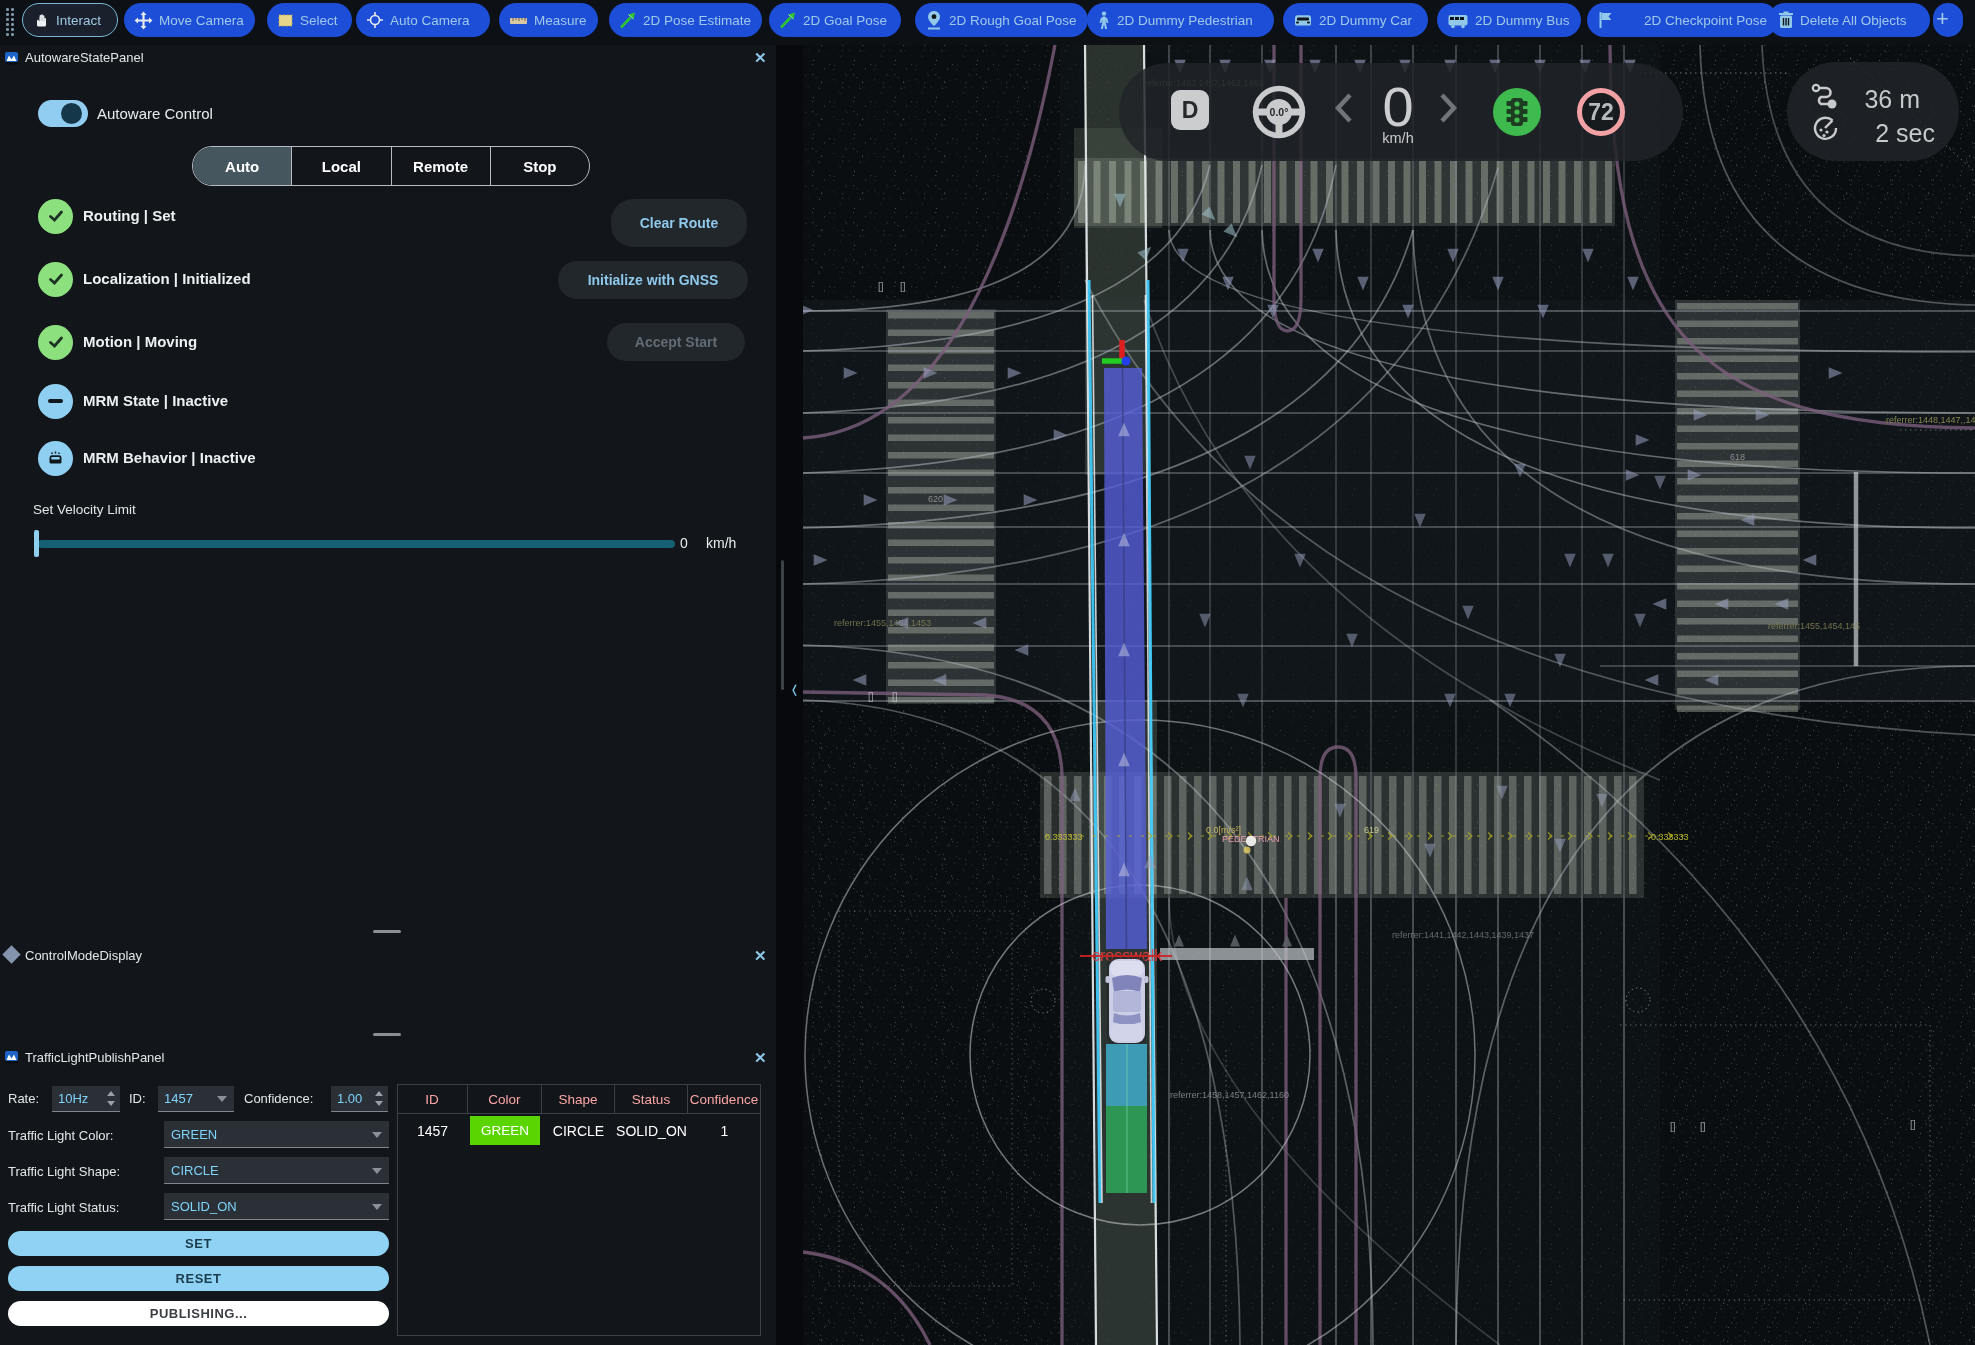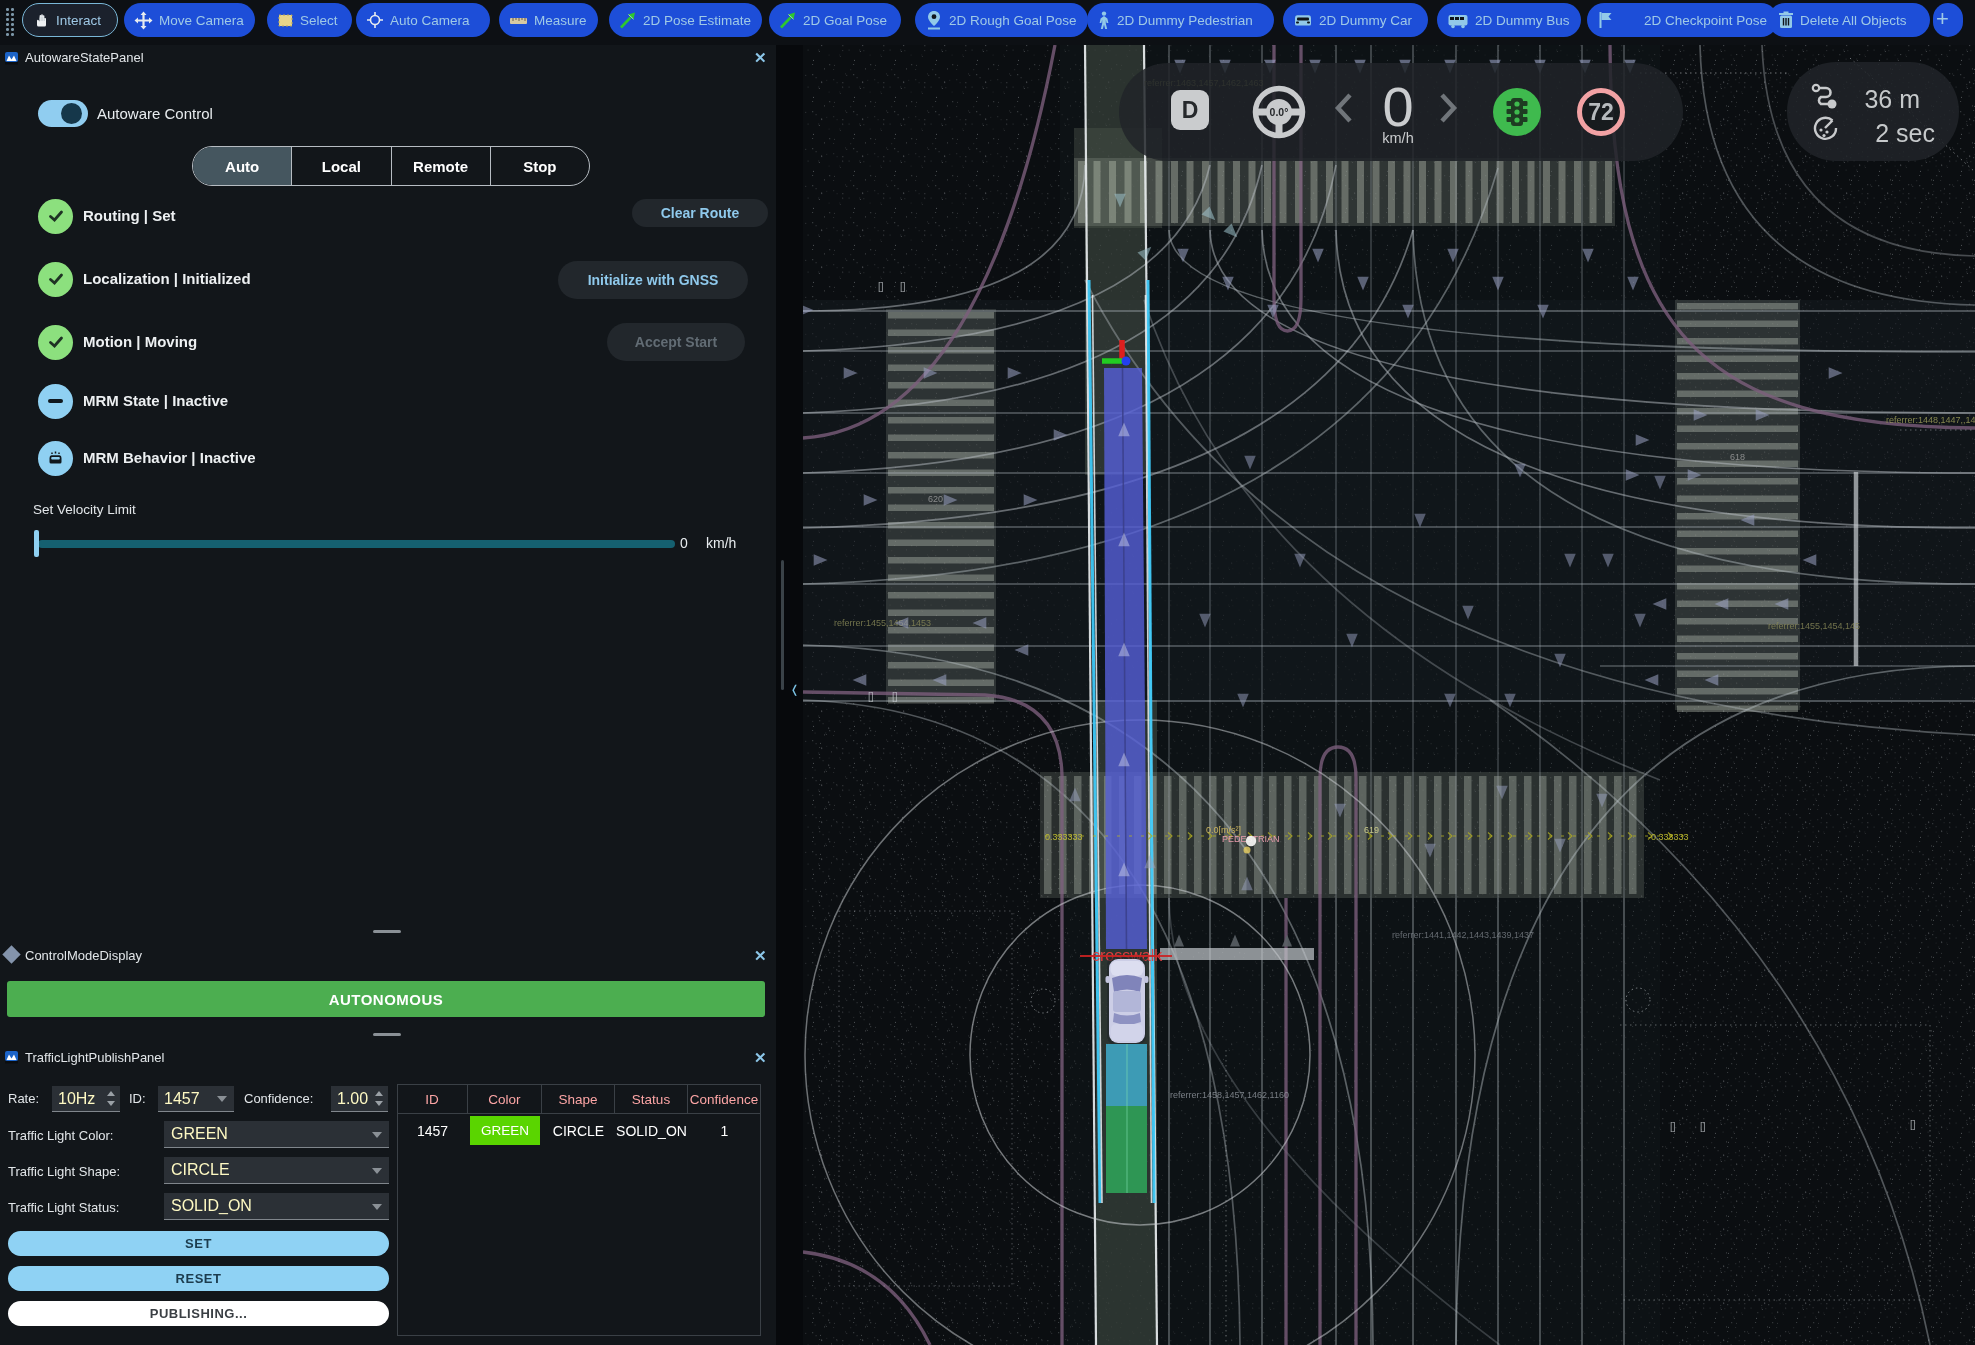--- a/index.html
+++ b/index.html
@@ -4,21 +4,21 @@
 *{margin:0;padding:0;box-sizing:border-box}
 html,body{width:1975px;height:1345px;background:#0c1014;font-family:"Liberation Sans",sans-serif;overflow:hidden;position:relative}
 .abs{position:absolute}
 .btn{position:absolute;top:3px;height:34px;background:#1d4ed8;border-radius:17px;display:flex;align-items:center;color:#9fc9e6;font-size:13.5px;white-space:nowrap;padding-right:11px}
 .btn svg{margin-left:10px;margin-right:6px;flex-shrink:0}
 .ttl{position:absolute;font-size:13px;color:#e2e6e9}
 .x{position:absolute;color:#8cc6e8;font-size:15px;font-weight:bold}
 .pill{position:absolute;border-radius:22px;background:#22272c;color:#8fc9ec;font-weight:bold;font-size:14px;display:flex;align-items:center;justify-content:center}
 .strow{position:absolute;font-weight:bold;font-size:15px;color:#edf0f2}
 .circ{position:absolute;width:35px;height:35px;border-radius:50%;display:flex;align-items:center;justify-content:center}
-.dd{position:absolute;background:#2b3036;border-bottom:1px solid #80868c;color:#fef9c3;font-size:16px;display:flex;align-items:center}
+.dd{position:absolute;background:#2b3036;border-bottom:1px solid #80868c;color:#7dd3fc;font-size:13px;display:flex;align-items:center}
 .dd .tri{position:absolute;right:7px;top:11px;width:0;height:0;border-left:5px solid transparent;border-right:5px solid transparent;border-top:6px solid #8a9096}
 .lbl{position:absolute;font-size:13px;color:#e2e6e9}
 .bluebtn{position:absolute;left:8px;width:381px;height:25px;border-radius:12.5px;background:#8fd2f4;color:#1c3c4e;font-weight:bold;font-size:13px;display:flex;align-items:center;justify-content:center;letter-spacing:0.5px}
 .th{position:absolute;border:1px solid #3a4046;border-left:none;color:#fca5a5;font-size:13.5px;display:flex;align-items:center;justify-content:center;overflow:hidden}
 .td{position:absolute;color:#fff;font-size:14px;display:flex;align-items:center;justify-content:center;overflow:hidden}
 </style>
 </head><body>
 <svg class="abs" style="left:776px;top:45px" width="1199" height="1300" viewBox="776 45 1199 1300">
     <defs>
       <pattern id="sp" width="41" height="37" patternUnits="userSpaceOnUse">
@@ -577,33 +577,32 @@
     </div>
     <div class="strow" style="left:83px;top:347.0px">MRM State | Inactive</div>
     <div class="circ" style="left:38px;top:395.5px;background:#8fd0f2">
       <svg width="19" height="17" viewBox="0 0 19 17">
         <path d="M3.5,8 Q3.5,5.5 5.5,5.3 L13.5,5.3 Q15.5,5.5 15.5,8 L15.5,12 Q15.5,13.5 14,13.5 L5,13.5 Q3.5,13.5 3.5,12 Z" fill="#10181e"></path>
         <rect x="5.2" y="7" width="8.6" height="2.6" rx="1" fill="#8fd0f2"></rect>
         <path d="M6,2.5 L6,4 M9.5,1.5 L9.5,3.5 M13,2.5 L13,4" stroke="#10181e" stroke-width="1.5"></path>
       </svg>
     </div>
     <div class="strow" style="left:83px;top:404.0px">MRM Behavior | Inactive</div>
-    <div class="pill" style="left:632px;top:154px;width:136px;height:28px">Clear Route</div>
+    <div class="pill" style="left:611px;top:154px;width:136px;height:48px">Clear Route</div>
     <div class="pill" style="left:558px;top:216px;width:190px;height:38px">Initialize with GNSS</div>
     <div class="pill" style="left:607px;top:278px;width:138px;height:38px;color:#626c74">Accept Start</div>
     <div class="lbl" style="left:33px;top:457px;font-size:13.5px">Set Velocity Limit</div>
     <div class="abs" style="left:38px;top:495px;width:637px;height:8px;border-radius:4px;background:#156070"></div>
     <div class="abs" style="left:34px;top:485px;width:5px;height:27px;border-radius:2px;background:#8fd0f2"></div>
     <div class="abs" style="left:680px;top:490px;font-size:14px;color:#e8ecef">0</div>
     <div class="abs" style="left:706px;top:490px;font-size:14px;color:#e8ecef">km/h</div>
     <div class="abs" style="left:373px;top:885px;width:28px;height:3px;border-radius:2px;background:#8a9096"></div>
     <div class="abs" style="left:5px;top:903px;width:13px;height:13px;background:#8494ac;transform:rotate(45deg)"></div>
     <div class="ttl" style="left:25px;top:903px">ControlModeDisplay</div>
     <div class="x" style="left:754px;top:902px">✕</div>
-    <div class="abs" style="left:7px;top:936px;width:758px;height:36px;background:#4cae50;border-radius:3px;display:flex;align-items:center;justify-content:center;color:#fff;font-weight:bold;font-size:15px;letter-spacing:0.5px">AUTONOMOUS</div>
     <div class="abs" style="left:373px;top:988px;width:28px;height:3px;border-radius:2px;background:#8a9096"></div>
     <div class="abs" style="left:5px;top:1005px"><svg width="13" height="13" viewBox="0 0 13 13">
         <rect x="0" y="0" width="13" height="10" rx="2" fill="#1c64c8"></rect>
         <path d="M1.5,9 L4,3.5 L6.5,7.5 L9,3.5 L11.5,9 Z" fill="#fff"></path>
         <rect x="0" y="10" width="13" height="2.5" fill="#0a0d10"></rect>
       </svg></div>
     <div class="ttl" style="left:25px;top:1005px">TrafficLightPublishPanel</div>
     <div class="x" style="left:754px;top:1004px">✕</div>
     <div class="lbl" style="left:8px;top:1046px">Rate:</div>
     <div class="dd" style="left:52px;top:1041px;width:68px;height:26px;padding-left:6px">10Hz<div style="position:absolute;right:5px;top:5px;width:0;height:0;border-left:4px solid transparent;border-right:4px solid transparent;border-bottom:5px solid #9aa0a6"></div><div style="position:absolute;right:5px;bottom:5px;width:0;height:0;border-left:4px solid transparent;border-right:4px solid transparent;border-top:5px solid #9aa0a6"></div></div>

